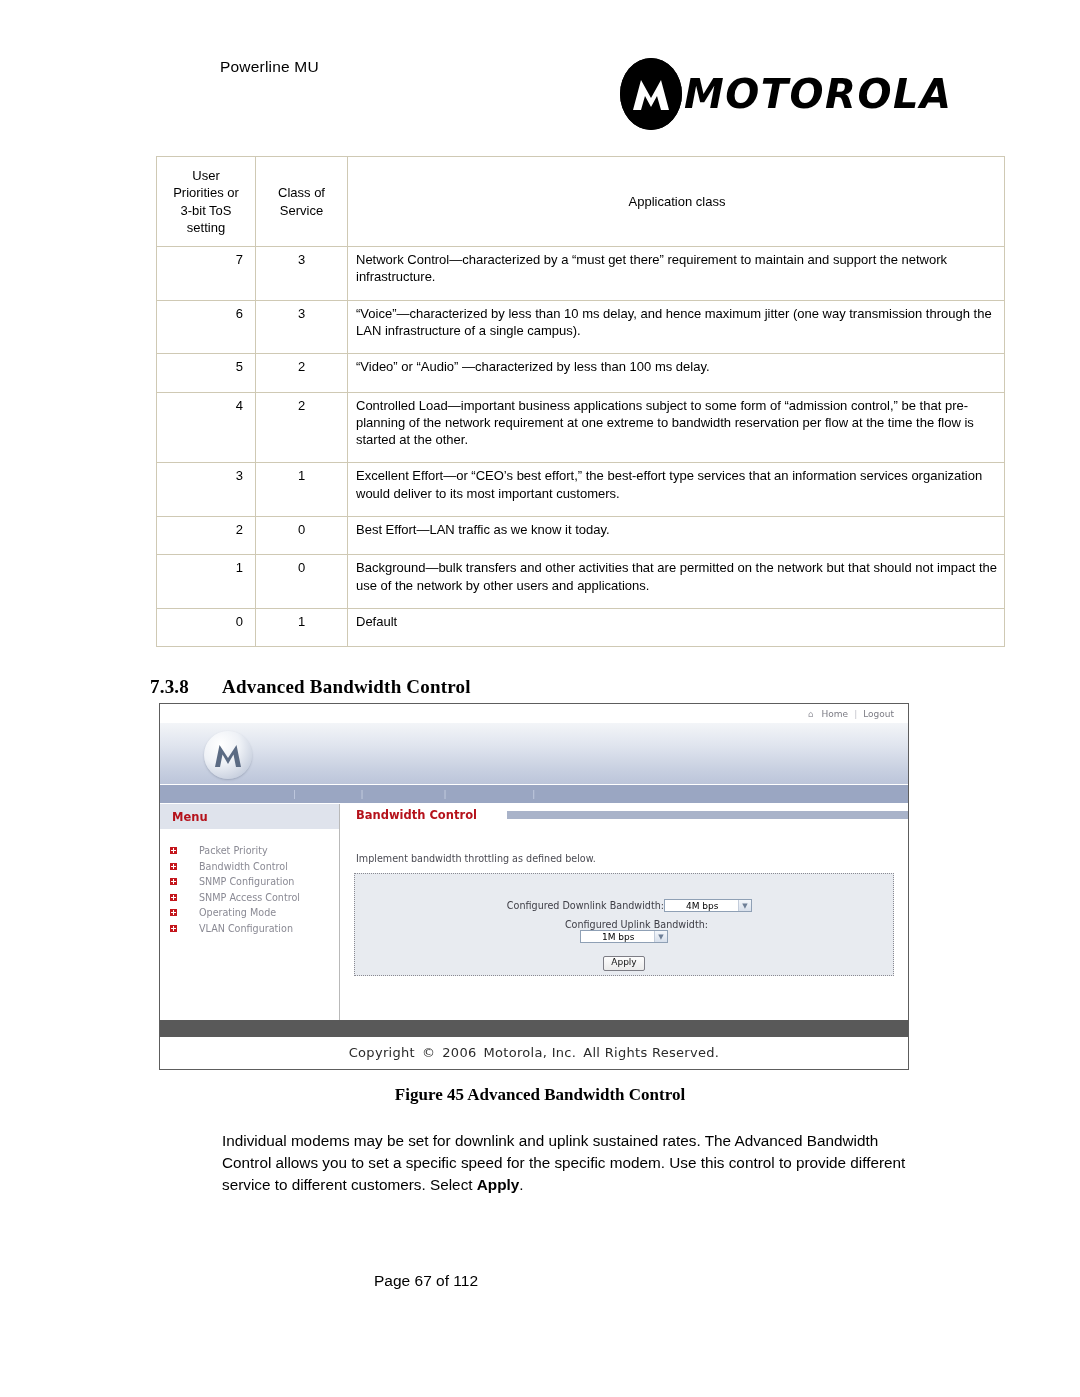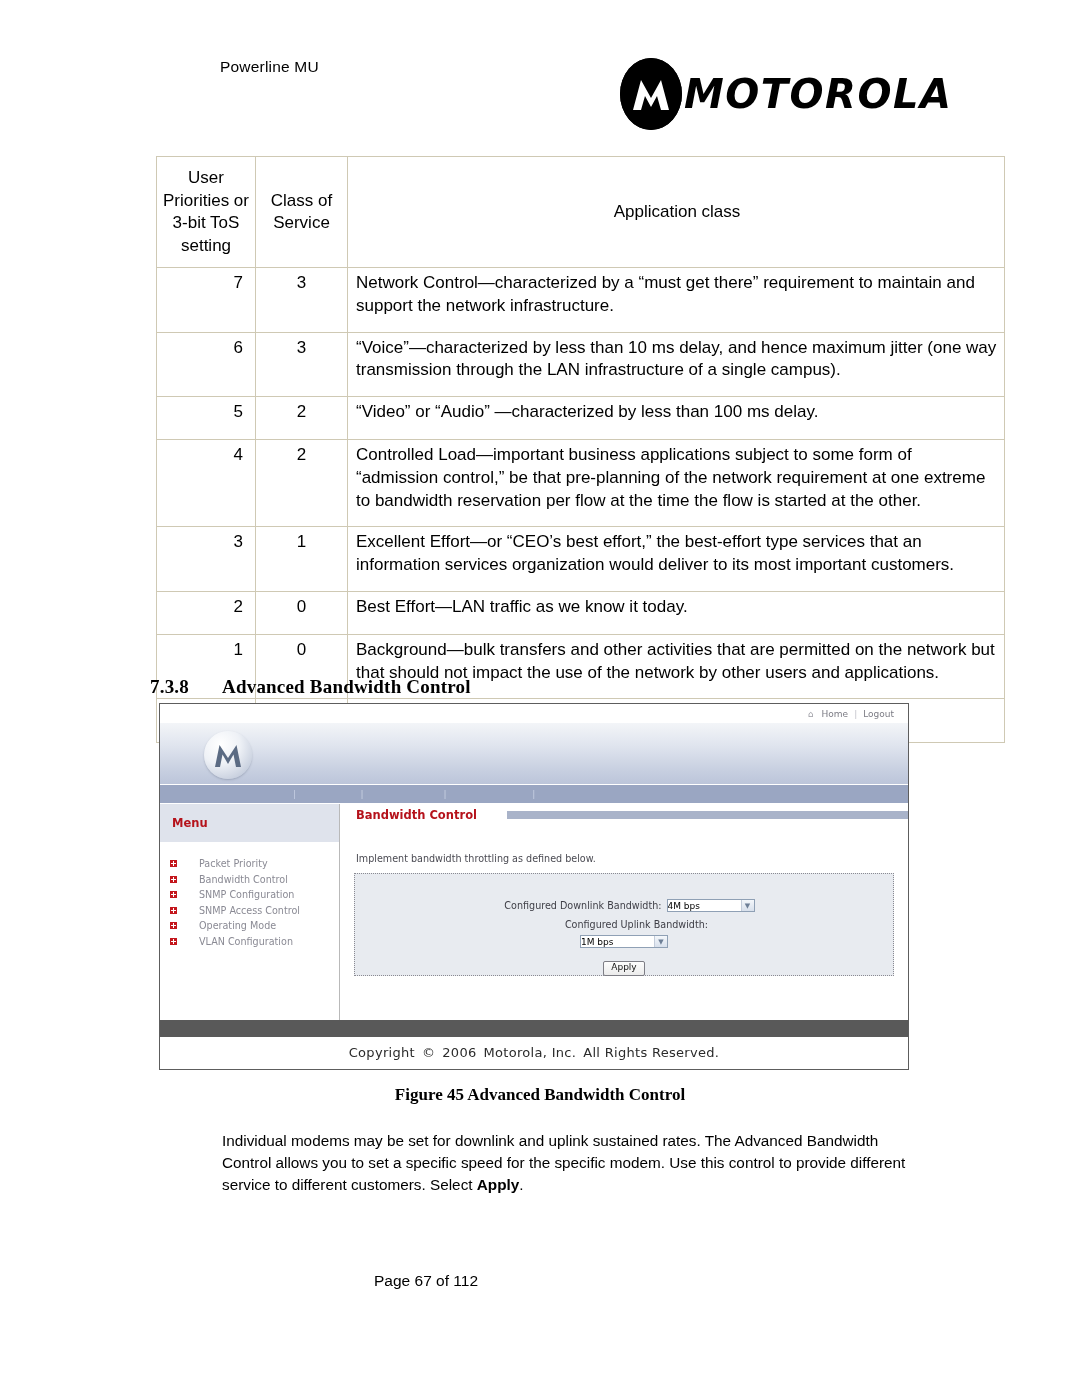--- a/index.html
+++ b/index.html
@@ -42,21 +42,21 @@
   .tos-table{
     position:absolute; left:156px; top:156px;
     width:849px;
     border-collapse:collapse;
     border:1.6px solid #111;
     background:#fff;
   }
   .tos-table td, .tos-table th{
     border:1px solid #cfc9b4;
     vertical-align:top;
-    font-size:17px;
+    font-size:13px;
     line-height:1.33;
     padding:4px 6px;
     font-weight:normal;
   }
   .tos-table .c-prio{ width:99px; text-align:right; padding-right:12px; }
   .tos-table .c-cos { width:92px; text-align:center; }
   .tos-table .c-app { text-align:left; padding-left:8px; }
   .tos-table thead th{
     text-align:center; vertical-align:middle;
     padding-top:10px; padding-bottom:10px;
@@ -123,21 +123,21 @@
     color:#ffffff; font-size:9px; font-weight:bold; letter-spacing:.3px;
     white-space:nowrap;
     margin-top:45px;
   }
   .ui-body{ display:flex; height:216px; }
   .ui-sidebar{
     width:180px; background:#ffffff;
     border-right:1px solid #b9b9b9;
   }
   .ui-sidebar .menu-head{
-    height:38px; background:#dfe3ec;
+    height:25px; background:#dfe3ec;
     display:flex; align-items:center; padding-left:12px;
     color:#b5121b; font-size:11.5px; font-weight:bold;
   }
   .ui-menu-list{ padding:14px 0 0 10px; }
   .ui-menu-item{
     display:flex; align-items:center; gap:22px;
     height:15.5px;
     font-size:9.6px; color:#8a8a94;
   }
   .bullet{
@@ -166,36 +166,36 @@
   }
   .ui-fieldset{
     margin:9px 14px 0 14px;
     border:1px dotted #8a8a92;
     background:#e8ebf0;
     height:103px;
     position:relative;
   }
   .form-row{
     display:flex; align-items:center; justify-content:center;
-    gap:5px; margin-top:0;
+    margin-top:0;
   }
   .form-row:first-child{ padding-top:25px; }
   .form-row + .form-row{ margin-top:7px;flex-direction:column; }
   .form-label{
     font-size:9.6px; color:#3e3e46; text-align:right; width:168px;
   }
   .select-box{
     width:88px; height:13px;
     background:#ffffff;
     border:1px solid #8fa0b5;
     display:flex; align-items:center;
     font-size:9px; color:#000;
     position:relative;
   }
-  .select-box .val{ padding-left:0; }
+  .select-box .val{ padding-left:21px; }
   .select-arrow{
     position:absolute; right:0; top:0; width:13px; height:11px;
     background:linear-gradient(180deg,#f4f7fb 0%,#d8e0ec 100%);
     border-left:1px solid #c3ccda;
     display:flex; align-items:center; justify-content:center;
     color:#6e7f97; font-size:7px;
   }
   .apply-wrap{ display:flex; justify-content:center; margin-top:13px; }
   .apply-btn{
     font-size:9px; color:#111;

